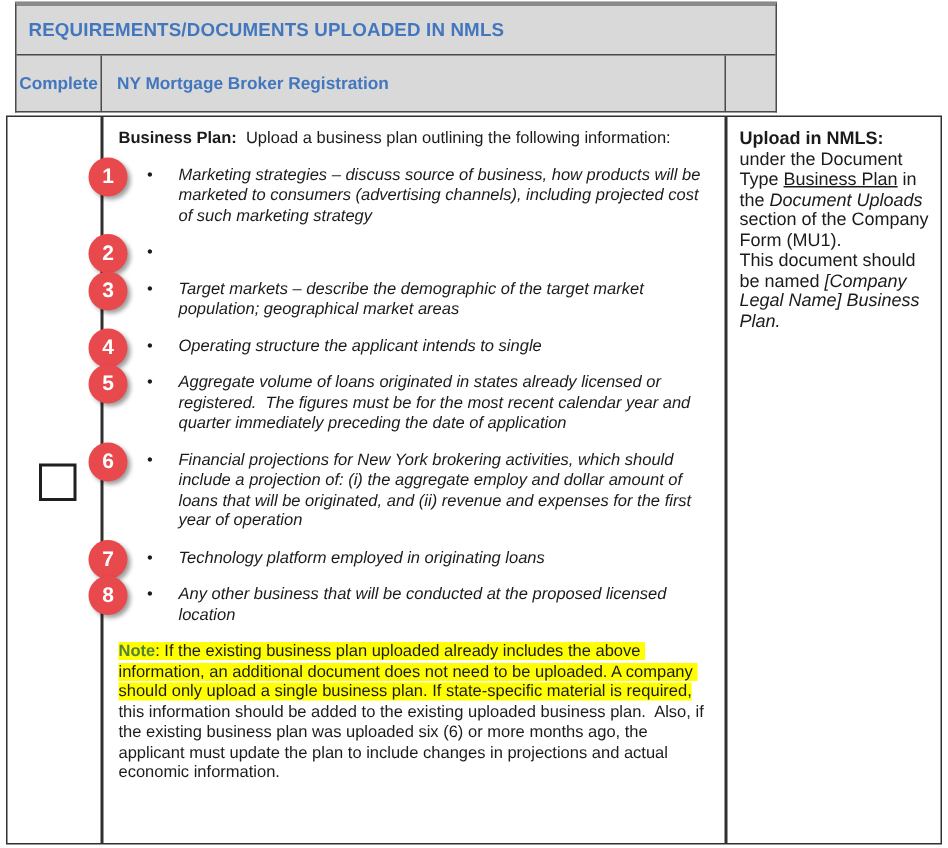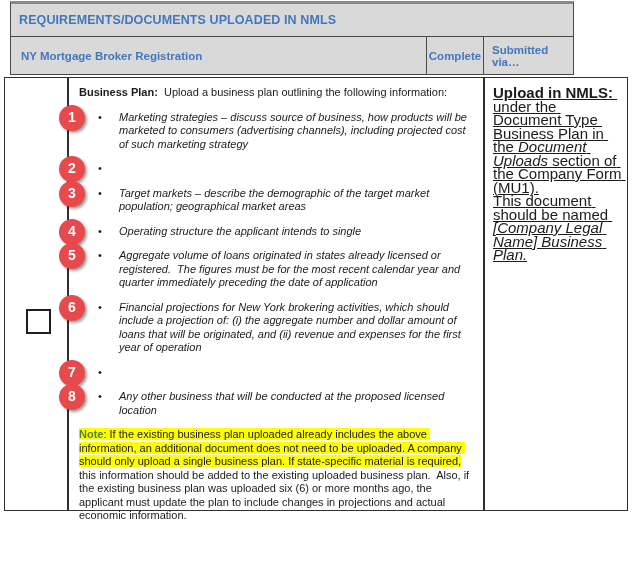--- a/index.html
+++ b/index.html
@@ -5,40 +5,40 @@
   * { box-sizing: border-box; margin: 0; padding: 0; }
   html, body { background: #ffffff; }
   body {
     width: 632px; height: 565px; position: relative; overflow: hidden;
     font-family: "Liberation Sans", sans-serif; color: #1b1b1b;
   }
   .page { position: absolute; inset: 0; background: #fff; }
 
   
   .header-block {
-    position: absolute; left: 10px; top: 1px; width: 564px;
+    position: absolute; left: 10px; top: 1px; width: 508px;
     background: #D9D9D9;
     border: 1.6px solid #4a4a4a; border-top: 3px solid #8a8a8a;
   }
   .title-row {
     height: 33px; border-bottom: 1.6px solid #4a4a4a;
     display: flex; align-items: center; padding-left: 8px;
   }
   .title-text {
     color: #4377BD; font-weight: bold; font-size: 12.5px; letter-spacing: .1px;
   }
   .cols-row { height: 37px; display: flex; }
   .hcell { display: flex; align-items: center; color: #4377BD; font-weight: bold; font-size: 11.5px; }
   .hcell-complete { width: 57px; justify-content: center; border-right: 1.6px solid #4a4a4a; }
   .hcell-req { width: 416px; padding-left: 10px; border-right: 1.6px solid #4a4a4a; }
   .hcell-sub { flex: 1; padding-left: 8px; }
 
   
   .body-block {
-    position: absolute; left: 4px; top: 77px; width: 624px; height: 434px;
+    position: absolute; left: 4px; top: 77px; width: 624px; height: 486px;
     background: #fff; border: 1.6px solid #303030;
   }
   .vline { position: absolute; top: 0; bottom: 0; width: 1.6px; background: #303030; z-index: 1; }
   .vline-1 { left: 62.4px; }
   .vline-2 { left: 478.4px; }
 
   .checkbox {
     position: absolute; left: 21px; top: 231px; width: 25px; height: 25px;
     border: 2px solid #1f1f1f; background: #fff; z-index: 2; cursor: pointer;
   }
@@ -64,42 +64,39 @@
     display: flex; align-items: center; justify-content: center;
     box-shadow: 2px 2px 3px rgba(0,0,0,.38); z-index: 3;
   }
 
   .note { margin-top: 0; }
   .note mark { background: #FFFF00; color: inherit; margin-top: 13px; }
   .note-label { color: #538135; font-weight: bold; }
 
   .sub-cell {
     position: absolute; left: 480px; top: 0; right: 1px;
-    padding: 8px 4px 0 8px; font-size: 15px; line-height: 13.5px; text-decoration: underline;
+    padding: 8px 4px 0 8px; font-size: 12px; line-height: 13.5px;
   }
   .sub-p2 { }
 </style>
 </head>
 <body>
 
 <div class="page">
 
   <div class="header-block">
     <div class="title-row">
       <span class="title-text">REQUIREMENTS/DOCUMENTS UPLOADED IN NMLS</span>
     </div>
     <div class="cols-row">
-      <div class="hcell hcell-req">
-        <span>NY Mortgage Broker Registration</span>
-      </div>
       <div class="hcell hcell-complete">
         <span>Complete</span>
       </div>
-      <div class="hcell hcell-sub">
-        <span>Submitted via…</span>
+      <div class="hcell hcell-req">
+        <span>NY Mortgage Broker Registration</span>
       </div>
     </div>
   </div>
 
   <div class="body-block">
     <div class="vline vline-1"></div>
     <div class="vline vline-2"></div>
 
     <span class="checkbox"></span>
 
@@ -127,25 +124,26 @@
           <span class="btext">Operating structure the applicant intends to single</span>
         </li>
         <li>
           <span class="callout">5</span>
           <span class="dot">•</span>
           <span class="btext">Aggregate volume of loans originated in states already licensed or registered.  The figures must be for the most recent calendar year and quarter immediately preceding the date of application</span>
         </li>
         <li>
           <span class="callout">6</span>
           <span class="dot">•</span>
-          <span class="btext">Financial projections for New York brokering activities, which should include a projection of: (i) the aggregate number and dollar amount of loans that will be originated, and (ii) revenue and expenses for the first year of operation</span>
+          <span class="btext">Financial projections for New York brokering activities, which should include a projection of: (i) the aggregate employ and dollar amount of loans that will be originated, and (ii) revenue and expenses for the first year of operation</span>
         </li>
         <li>
           <span class="callout">7</span>
           <span class="dot">•</span>
+          <span class="btext">Technology platform employed in originating loans</span>
         </li>
         <li>
           <span class="callout">8</span>
           <span class="dot">•</span>
           <span class="btext">Any other business that will be conducted at the proposed licensed location</span>
         </li>
       </ul>
 
       <p class="note"><mark><b class="note-label">Note</b><span>: If the existing business plan uploaded already includes the above information, an additional document does not need to be uploaded. A company should only upload a single business plan. If state-specific material is required,</span></mark><span> this information should be added to the existing uploaded business plan.  Also, if the existing business plan was uploaded six (6) or more months ago, the applicant must update the plan to include changes in projections and actual economic information.</span></p>
     </div>

